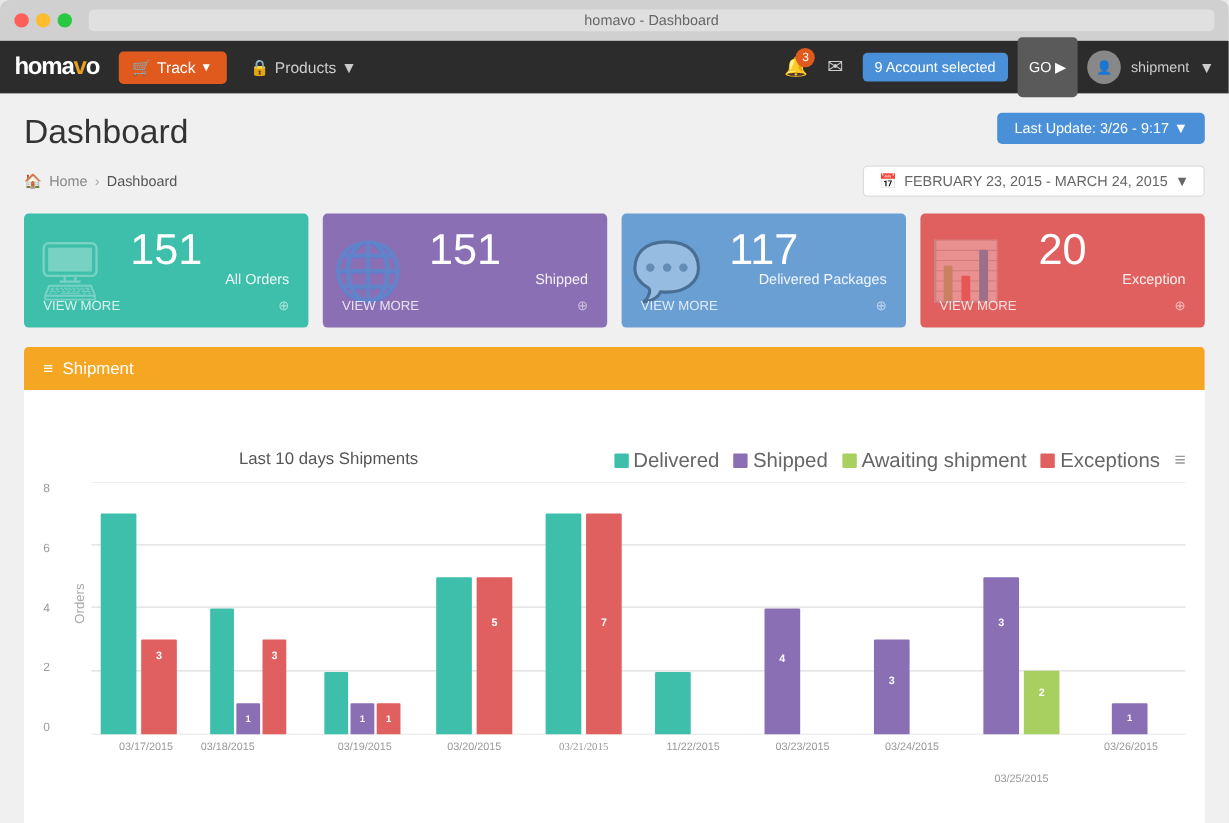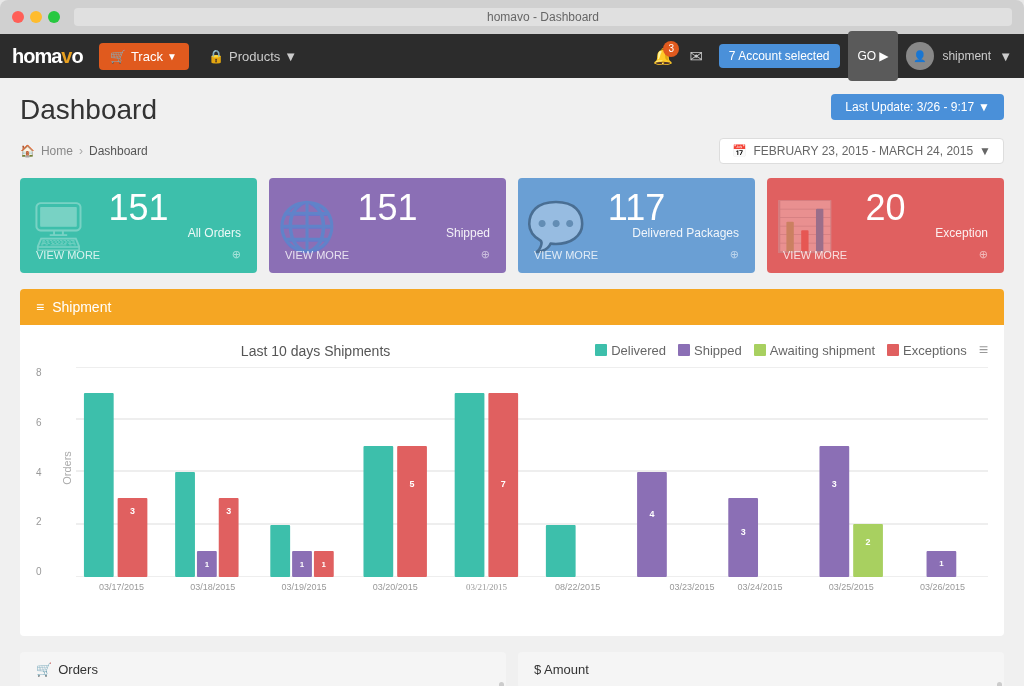--- a/index.html
+++ b/index.html
@@ -57,21 +57,21 @@
     .stat-label { font-size: 12px; text-align: right; opacity: 0.9; }
     .stat-footer { display: flex; align-items: center; justify-content: space-between; font-size: 11px; opacity: 0.8; margin-top: 8px; }
     .stat-icon-bg { position: absolute; left: 8px; top: 50%; transform: translateY(-50%); opacity: 0.3; font-size: 48px; }
     .view-more-arrow { opacity: 0.7; }
 
     
     .chart-section { background: white; border-radius: 4px; margin-bottom: 16px; overflow: hidden; }
     .chart-header { background: #f5a623; padding: 10px 16px; color: white; font-size: 14px; font-weight: 500; display: flex; align-items: center; gap: 8px; }
     .chart-body { padding: 16px; }
     .chart-title { text-align: center; font-size: 14px; color: #555; margin-bottom: 8px; }
-    .legend-item { display: flex; align-items: center; gap: 4px; font-size: 13px; color: #666; }
+    .legend-item { display: flex; align-items: center; gap: 4px; font-size: 17px; color: #666; }
     .legend-dot { width: 12px; height: 12px; border-radius: 1px; }
 
     
     .bottom-panels { display: grid; grid-template-columns: 1fr 1fr; gap: 12px; }
     .bottom-panel { background: white; border-radius: 4px; overflow: hidden; }
     .bottom-panel-header { background: #f5f5f5; padding: 10px 16px; font-size: 13px; font-weight: 500; border-bottom: 1px solid #eee; display: flex; align-items: center; gap: 6px; }
   </style>
 </head>
 <body>
 
@@ -94,21 +94,21 @@
     <span>Products</span>
     <span class="arrow">▼</span>
   </button>
   <div class="spacer"></div>
   <div class="notif-badge">
     <span class="notif-icon">🔔</span>
     <span class="badge">3</span>
   </div>
   <span class="mail-icon">✉</span>
   <button class="account-btn">
-    <span>7 Account selected</span>
+    <span>9 Account selected</span>
   </button>
   <button class="go-btn">
     <span>GO</span>
     <span>▶</span>
   </button>
   <div class="avatar">👤</div>
   <span class="user-name">shipment</span>
   <span style="color:#ccc;cursor:pointer;">▼</span>
 </nav>
 
@@ -187,21 +187,21 @@
     </div>
 
   </div>
 
   <div class="chart-section">
     <div class="chart-header">
       <span>≡</span>
       <span>Shipment</span>
     </div>
     <div class="chart-body">
-      <div style="display:flex; justify-content:space-between; align-items:flex-end;">
+      <div style="display:flex; justify-content:space-between; align-items:flex-start;margin-top:33px;">
         <div style="flex:1">
           <div class="chart-title">Last 10 days Shipments</div>
         </div>
         <div style="display:flex; gap:12px; align-items:center; font-size:11px; color:#666; margin-bottom:8px;">
           <div class="legend-item">
             <div class="legend-dot" style="background:#3dbfab;"></div>
             <span>Delivered</span>
           </div>
           <div class="legend-item">
             <div class="legend-dot" style="background:#8b6fb5;"></div>
@@ -283,28 +283,28 @@
           <span style="font-size:10px;color:#999;">8</span>
           <span style="font-size:10px;color:#999;">6</span>
           <span style="font-size:10px;color:#999;">4</span>
           <span style="font-size:10px;color:#999;">2</span>
           <span style="font-size:10px;color:#999;">0</span>
         </div>
 
         
         <div style="display:flex; padding-left:0; margin-top:2px; justify-content:space-around;">
           <span style="font-size:9px;color:#999;text-align:center;flex:1;">03/17/2015</span>
-          <span style="font-size:9px;color:#999;text-align:center;flex:1;">03/18/2015</span>
+          <span style="font-size:9px;color:#999;flex:1;">03/18/2015</span>
           <span style="font-size:9px;color:#999;text-align:center;flex:1;">03/19/2015</span>
           <span style="font-size:9px;color:#999;text-align:center;flex:1;">03/20/2015</span>
           <span style="font-size:9px;color:#999;text-align:center;flex:1;font-family:Liberation Serif, serif;">03/21/2015</span>
-          <span style="font-size:9px;color:#999;text-align:center;flex:1;">08/22/2015</span>
-          <span style="font-size:9px;color:#999;text-align:right;flex:1;">03/23/2015</span>
+          <span style="font-size:9px;color:#999;text-align:center;flex:1;">11/22/2015</span>
+          <span style="font-size:9px;color:#999;text-align:center;flex:1;">03/23/2015</span>
           <span style="font-size:9px;color:#999;text-align:center;flex:1;">03/24/2015</span>
-          <span style="font-size:9px;color:#999;text-align:center;flex:1;">03/25/2015</span>
+          <span style="font-size:9px;color:#999;text-align:center;flex:1;margin-top:27px;">03/25/2015</span>
           <span style="font-size:9px;color:#999;text-align:center;flex:1;">03/26/2015</span>
         </div>
 
         <div style="position:absolute;left:14px;top:95px;transform:rotate(-90deg);font-size:11px;color:#aaa;white-space:nowrap;">Orders</div>
       </div>
     </div>
   </div>
 
   <div class="bottom-panels">
     <div class="bottom-panel" style="position:relative;">

